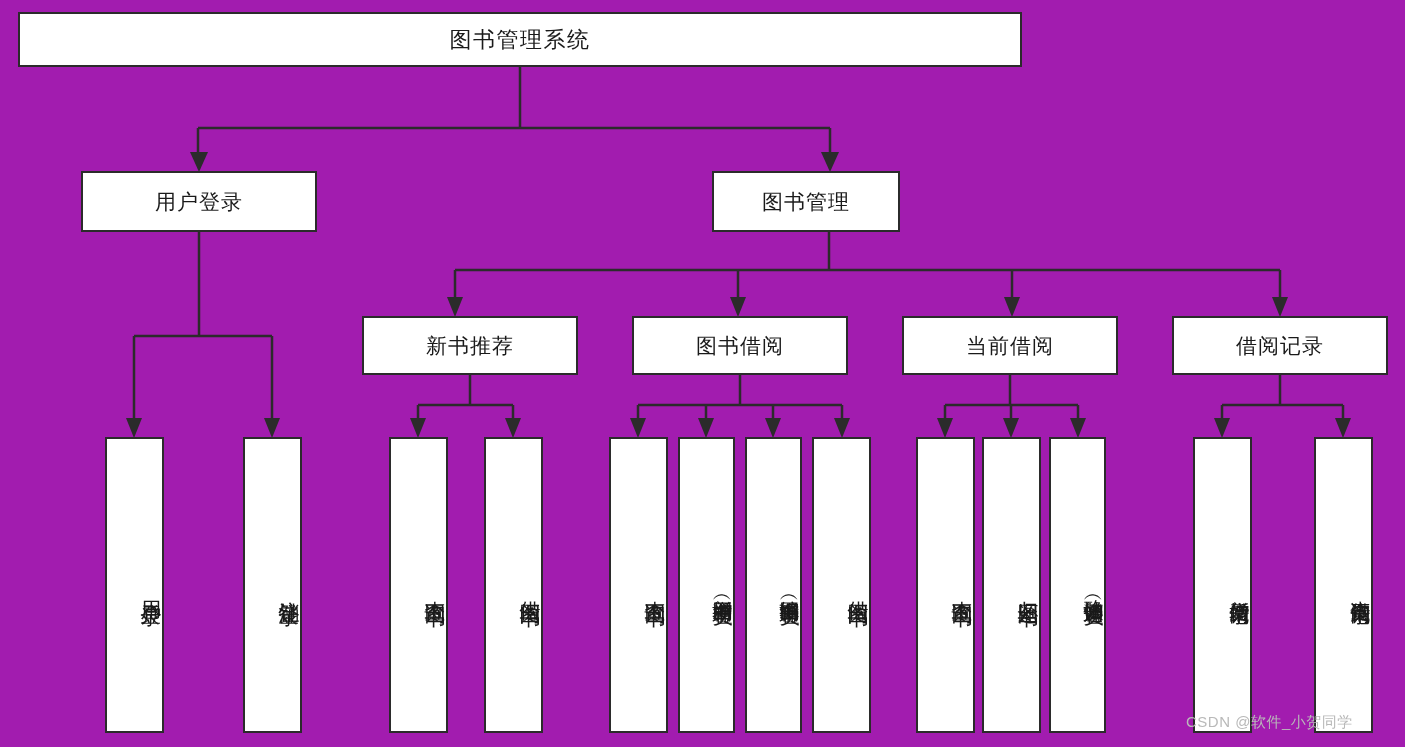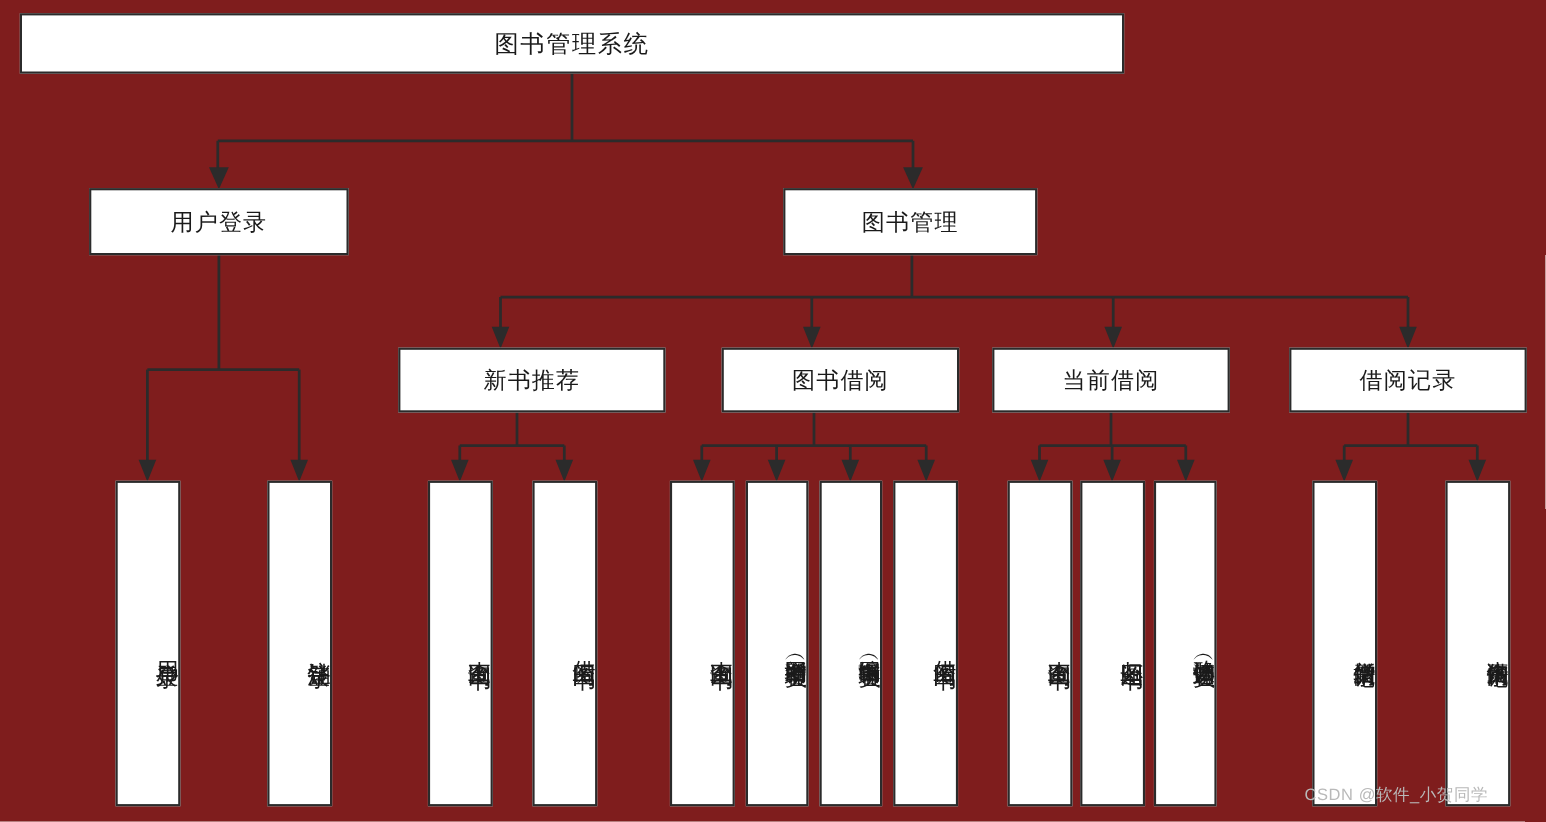--- a/index.html
+++ b/index.html
@@ -5,21 +5,21 @@
 <style>
   html, body {
     margin: 0;
     padding: 0;
     background: #ffffff;
   }
   #canvas {
     position: relative;
     width: 1405px;
     height: 747px;
-    background: #7f1d1d;
+    background: #a21caf;
     font-family: "Liberation Sans", "DejaVu Sans", sans-serif;
     overflow: hidden;
     text-decoration: underline;
   }
   #edges {
     position: absolute;
     left: 0;
     top: 0;
     width: 1405px;
     height: 747px;
@@ -142,28 +142,28 @@
     </g>
   </svg>
 
   <div class="node node-h node-root" style="left:18px; top:12px; width:1004px; height:55px;">
     <span>图书管理系统</span>
   </div>
 
   <div class="node node-h" style="left:81px; top:171px; width:236px; height:61px;">
     <span>用户登录</span>
   </div>
-  <div class="node node-h" style="left:712px; top:171px; width:231px; height:61px;">
+  <div class="node node-h" style="left:712px; top:171px; width:188px; height:61px;">
     <span>图书管理</span>
   </div>
 
-  <div class="node node-h" style="left:362px; top:316px; width:243px; height:59px;">
+  <div class="node node-h" style="left:362px; top:316px; width:216px; height:59px;">
     <span>新书推荐</span>
   </div>
-  <div class="node node-h" style="left:632px; top:316px; width:216px; height:59px;margin-left:24px;">
+  <div class="node node-h" style="left:632px; top:316px; width:216px; height:59px;">
     <span>图书借阅</span>
   </div>
   <div class="node node-h" style="left:902px; top:316px; width:216px; height:59px;text-align:right;">
     <span>当前借阅</span>
   </div>
   <div class="node node-h" style="left:1172px; top:316px; width:216px; height:59px;">
     <span>借阅记录</span>
   </div>
 
   <div class="node node-v" style="left:105px; top:437px; width:59px; height:296px;">

